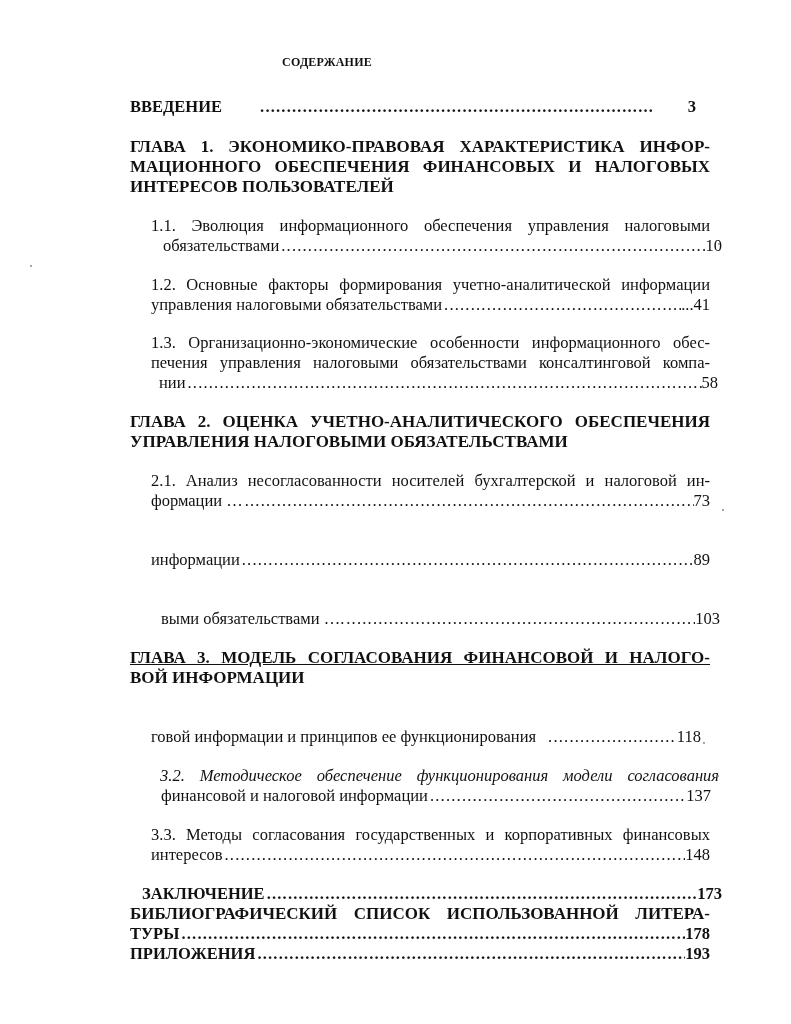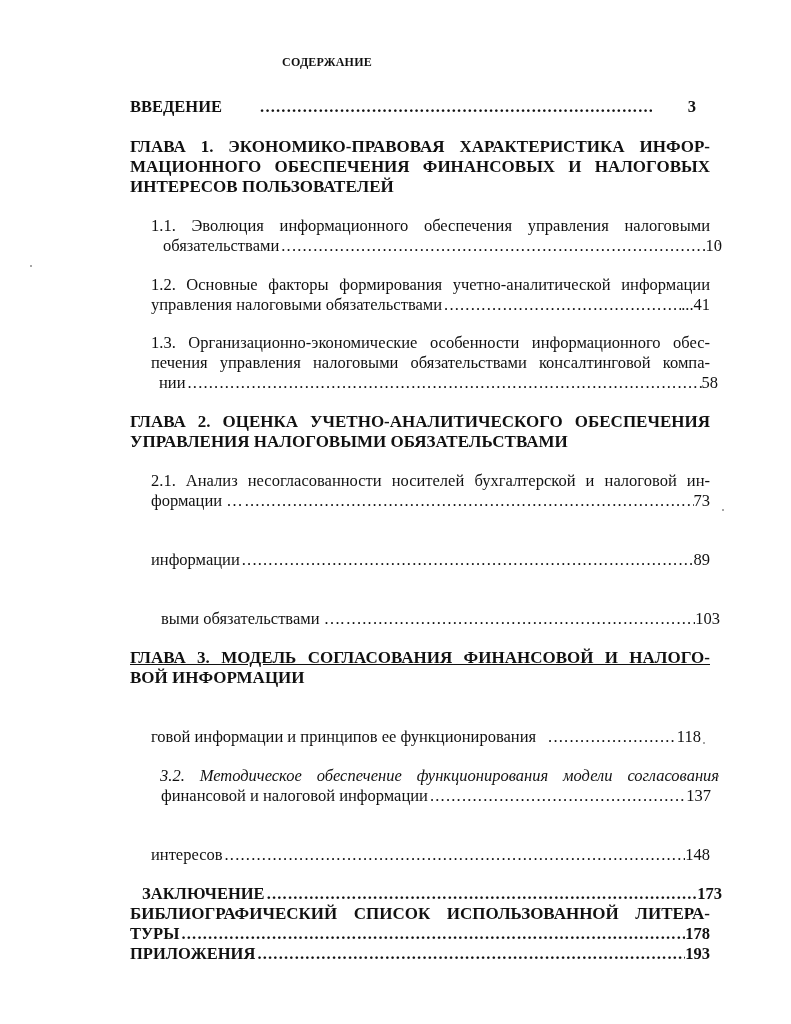--- a/index.html
+++ b/index.html
@@ -103,20 +103,21 @@
     <span class="page-num">118</span>
   </div>
 
   <div class="line justify" style="left:160px; width:559px; top:766px;font-style:italic;">3.2. Методическое обеспечение функционирования модели согласования</div>
   <div class="toc-row" style="left:151px; width:550px; top:786px;margin-left:10px;">
     <span class="lead">финансовой и налоговой информации</span>
     <span class="dots">........................................................................................................................................................................</span>
     <span class="page-num">137</span>
   </div>
 
+  <div class="line justify" style="left:151px; width:559px; top:825px;">3.3. Методы согласования государственных и корпоративных финансовых</div>
   <div class="toc-row" style="left:151px; width:559px; top:845px;justify-content:space-between;">
     <span class="lead">интересов</span>
     <span class="dots">........................................................................................................................................................................</span>
     <span class="page-num">148</span>
   </div>
 
   <div class="toc-row bold" style="left:130px; width:580px; top:884px;margin-left:12px;">
     <span class="lead">ЗАКЛЮЧЕНИЕ</span>
     <span class="dots">........................................................................................................................................................................</span>
     <span class="page-num">173</span>

